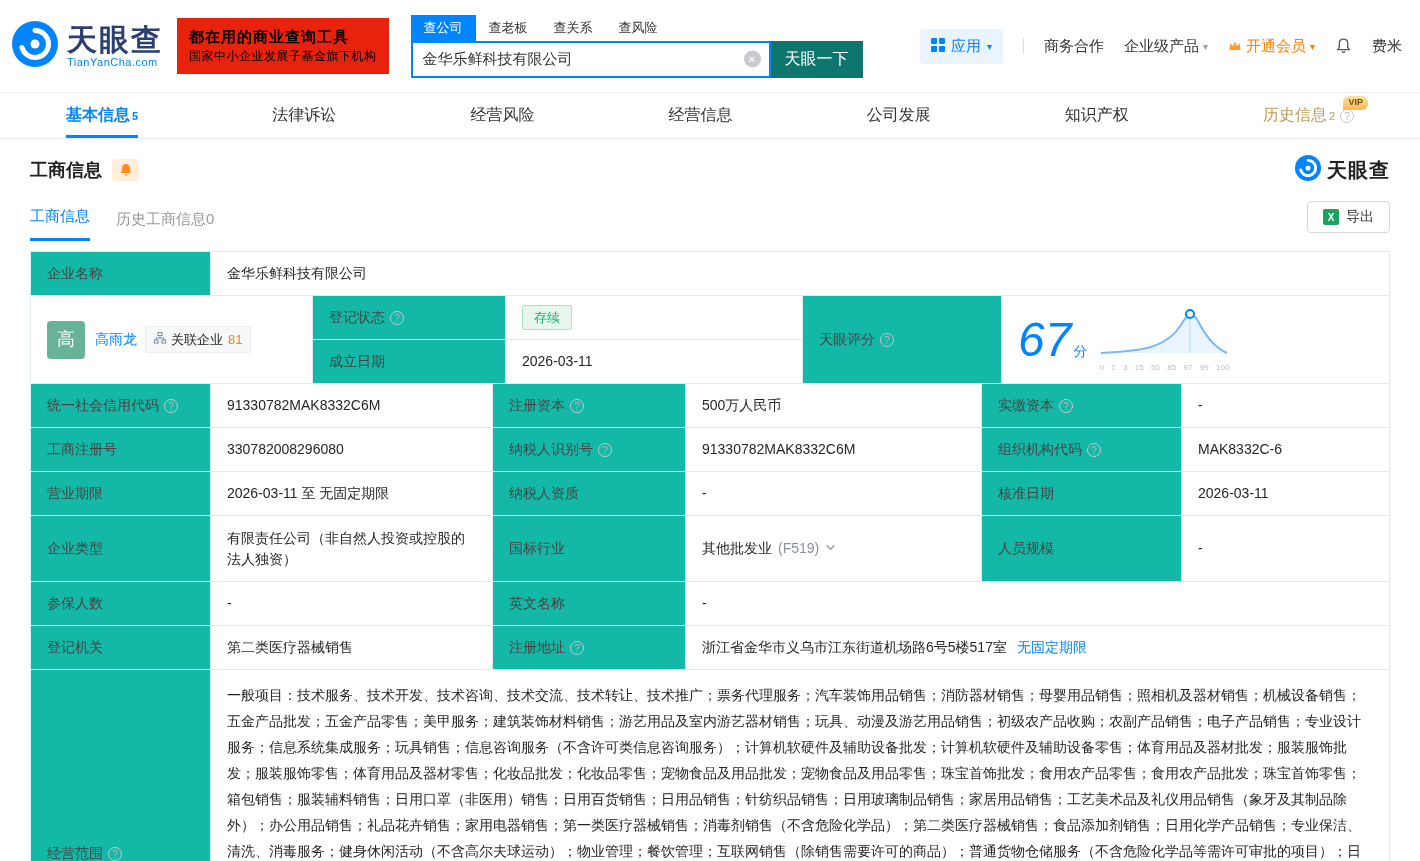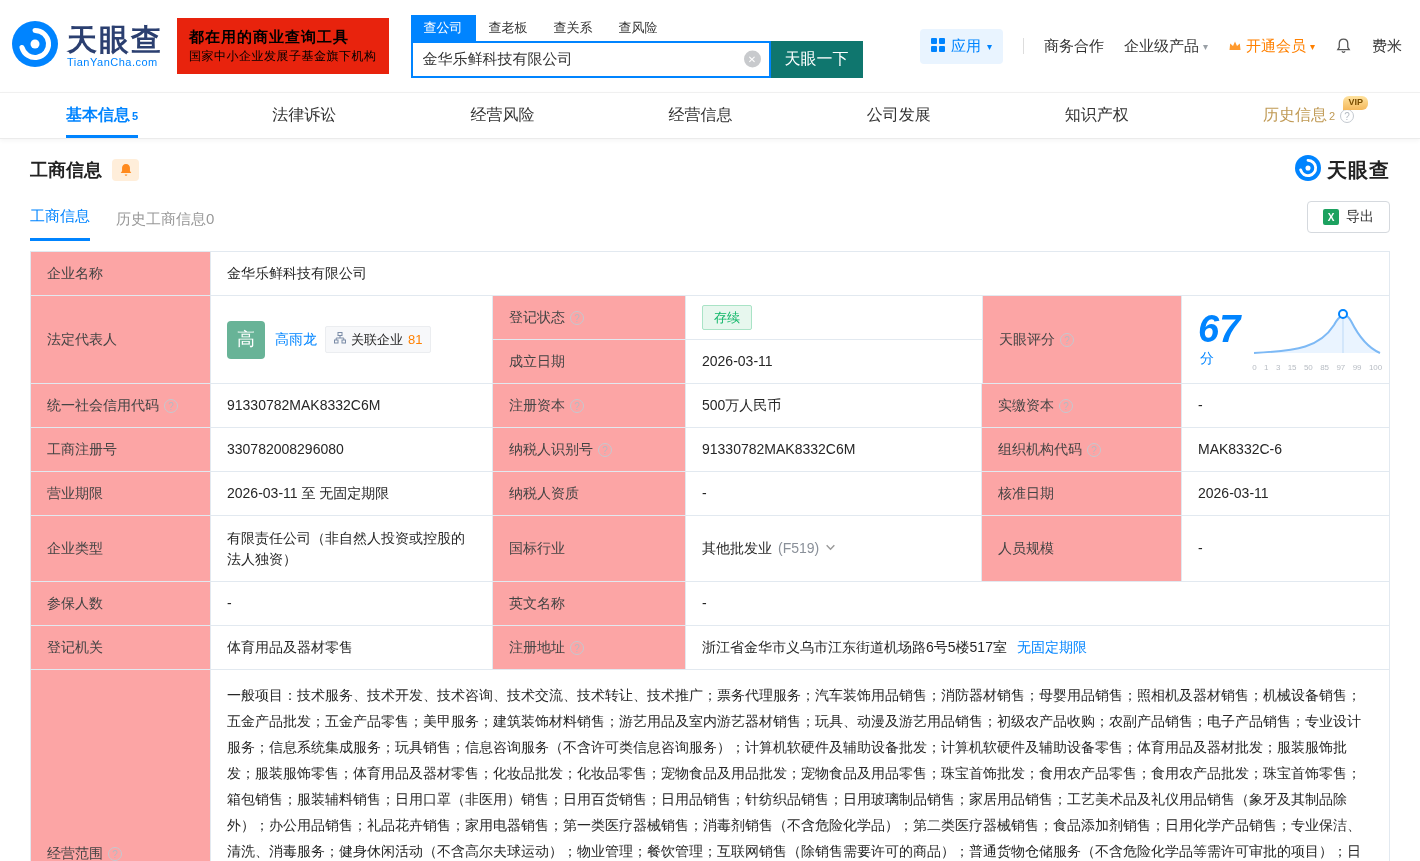--- a/index.html
+++ b/index.html
@@ -52,36 +52,36 @@
   .subtab { font-size:15px; padding-bottom:12px; cursor:pointer; }
   .subtab.active { color:#0084ff; border-bottom:3px solid #0084ff; }
   .subtab.inactive { color:#999; }
   .export-btn { margin-left:auto; display:flex; align-items:center; gap:7px; border:1px solid #d5d9de; border-radius:4px; padding:6px 15px; font-size:14px; color:#333; cursor:pointer; margin-bottom:8px; background:#fff; }
   .xls { width:16px; height:16px; background:#1ca15f; color:#fff; border-radius:2px; font-size:10px; font-weight:bold; display:flex; align-items:center; justify-content:center; }
   
   .table { margin-top:10px; border:1px solid #e2e9f0; border-bottom:none; }
   .trow { display:flex; border-bottom:1px solid #e2e9f0; }
   .cell { padding:0 16px; display:flex; align-items:center; border-right:1px solid #e2e9f0; font-size:14px; color:#262626; line-height:1.5; }
   .cell.last { border-right:none; }
-  .lab { background:#fca5a5; color:#444; }
+  .lab { background:#14b8a6; color:#444; }
   .c1{width:180px;flex-shrink:0;} .c2{width:282px;flex-shrink:0;} .c3{width:193px;flex-shrink:0;}
   .c4{width:296px;flex-shrink:0;} .c5{width:200px;flex-shrink:0;} .c6{flex:1;}
   .h44{min-height:44px;} .h66{min-height:66px;}
   .mid2 { width:489px; display:flex; flex-direction:column; flex-shrink:0; }
   .mid2 .subrow { display:flex; flex:1; }
   .mid2 .subrow:first-child { border-bottom:1px solid #e2e9f0; }
   .help { display:inline-block; width:14px; height:14px; border-radius:50%; border:1px solid #c4c9d0; color:#b4bac2; font-size:10px; line-height:13px; text-align:center; margin-left:5px; flex-shrink:0; cursor:pointer; }
   .help::after { content:"?"; }
   .avatar { width:38px; height:38px; border-radius:4px; background:#68b397; color:#fff; font-size:18px; display:flex; align-items:center; justify-content:center; flex-shrink:0; cursor:pointer; }
   .rep-name { color:#0084ff; margin:0 8px 0 10px; cursor:pointer; }
   .rel-chip { display:flex; align-items:center; gap:5px; background:#f7f8fa; border:1px solid #ebedf0; border-radius:2px; padding:3px 8px; font-size:13px; cursor:pointer; white-space:nowrap; }
   .rel-count { color:#ff8000;text-align:right; }
   .status-badge { background:#e7f7ee; color:#12b76a; border:1px solid #a9e3c6; padding:2px 11px; font-size:13px; border-radius:2px; }
   .score-cell { gap:12px; cursor:pointer; }
-  .score-val { font-size:38px; font-weight:bold; font-style:italic; color:#0084ff; line-height:1; }
+  .score-val { font-size:48px; font-weight:normal; font-style:italic; color:#0084ff; line-height:1; }
   .score-unit { font-size:14px; color:#0084ff; margin-left:2px; }
   .score-chart { width:130px; }
   .ticks { display:flex; justify-content:space-between; font-size:8px; color:#b8bdc4; margin-top:1px; }
   .industry-wrap { display:flex; align-items:center; gap:6px; cursor:pointer; }
   .industry-code { color:#8a9099; }
   .addr-link { color:#0084ff; margin-left:10px; cursor:pointer; white-space:nowrap; }
   .scope-row { min-height:368px; }
   .scope-val { display:block; padding:12px 16px; line-height:26px; }
   a, .blue { color:#0084ff; }
 </style>
@@ -221,21 +221,20 @@
   </div>
 
   <div class="table">
 
     <div class="trow h44">
       <div class="cell lab c1">企业名称</div>
       <div class="cell c6 last">金华乐鲜科技有限公司</div>
     </div>
 
     <div class="trow" style="min-height:88px;">
-      <div class="cell lab c1">法定代表人</div>
       <div class="cell c2">
         <span class="avatar">高</span>
         <span class="rep-name">高雨龙</span>
         <span class="rel-chip">
           <span>
             <svg width="12" height="12" viewBox="0 0 12 12" fill="none" stroke="#7a8ba6" stroke-width="1">
                 <rect x="4" y="0.5" width="4" height="3"></rect>
                 <rect x="0.5" y="8" width="3.5" height="3"></rect>
                 <rect x="8" y="8" width="3.5" height="3"></rect>
                 <path d="M6 3.5 V6 M2.2 8 V6 H9.8 V8"></path>
@@ -353,21 +352,21 @@
 
     <div class="trow h44">
       <div class="cell lab c1">参保人数</div>
       <div class="cell c2">-</div>
       <div class="cell lab c3">英文名称</div>
       <div class="cell c6 last">-</div>
     </div>
 
     <div class="trow h44">
       <div class="cell lab c1">登记机关</div>
-      <div class="cell c2">体育用品及器材零售</div>
+      <div class="cell c2">第二类医疗器械销售</div>
       <div class="cell lab c3">
         <span>注册地址</span>
           <span class="help"></span>
       </div>
       <div class="cell c6 last">
         <span>浙江省金华市义乌市江东街道机场路6号5楼517室</span>
         <span class="addr-link">无固定期限</span>
       </div>
     </div>
 

